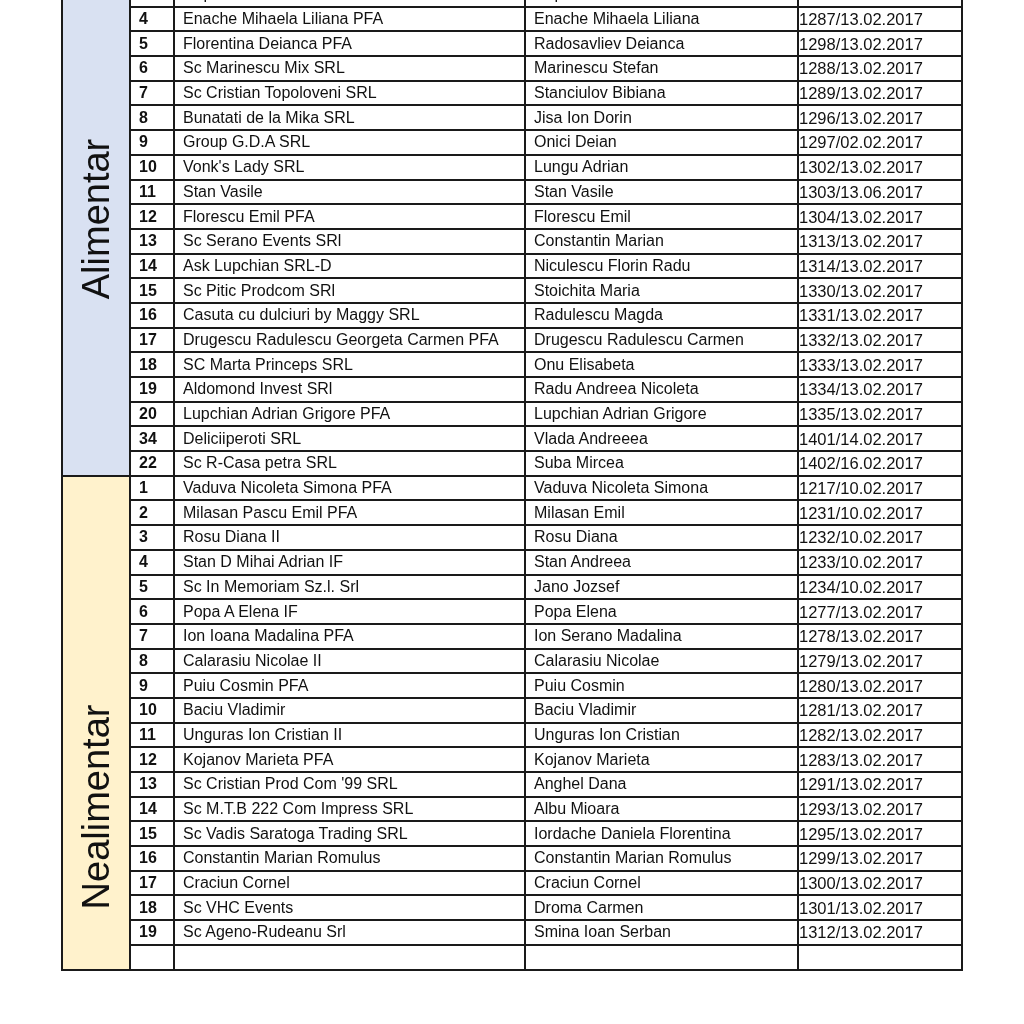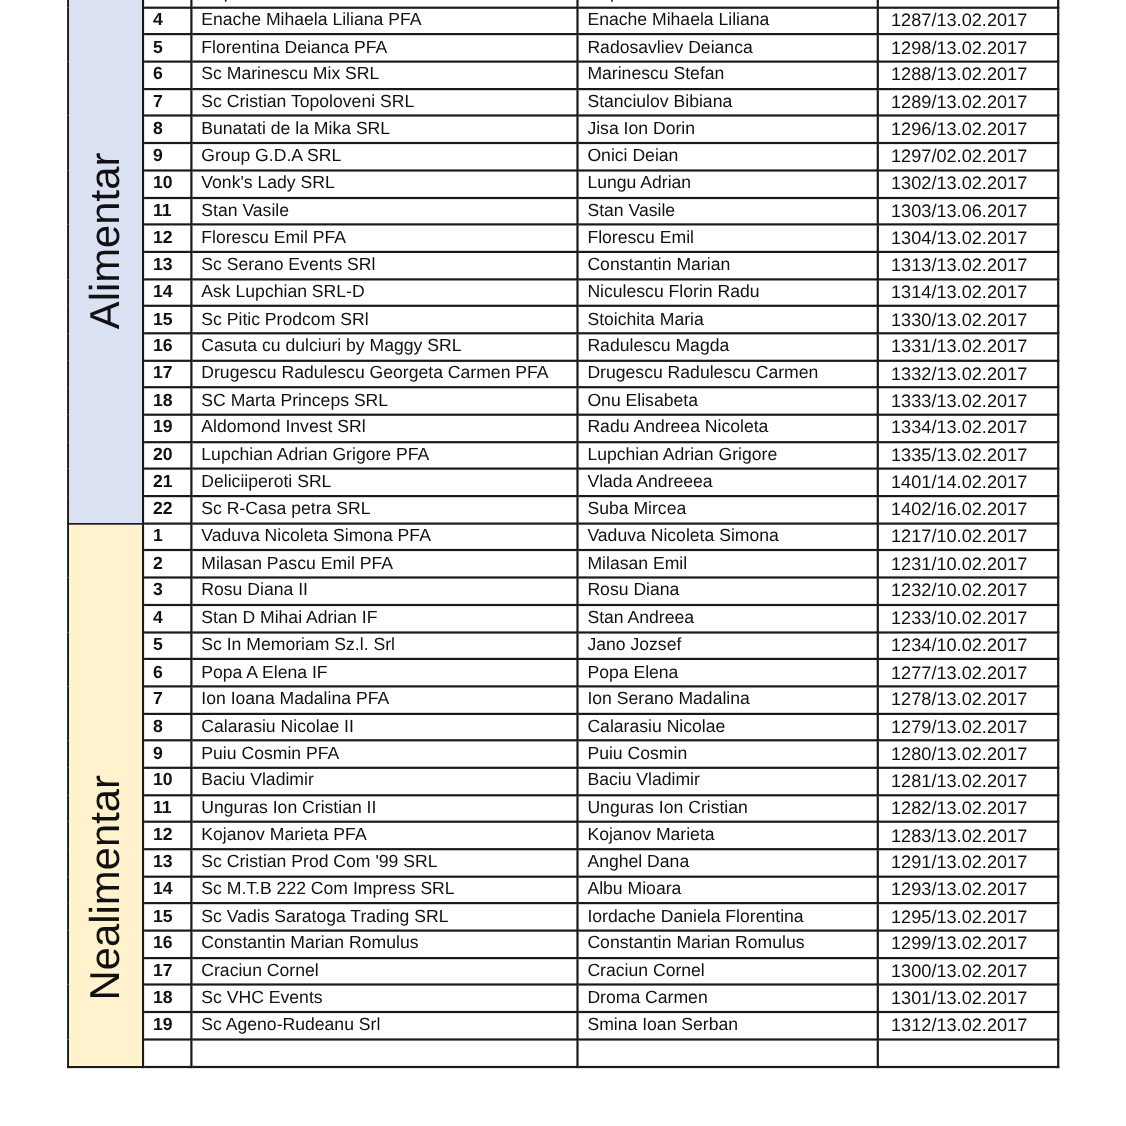--- a/index.html
+++ b/index.html
@@ -38,21 +38,21 @@
     font-size: 16px;
     line-height: 22px;
     white-space: nowrap;
     overflow: hidden;
   }
   td.num {
     font-weight: bold;
     padding-left: 8px;
   }
   td.reg {
-    padding-left: 11px;
+    padding-left: 0;
     font-size: 16.5px;
   }
   td.cat {
     padding: 0;
     position: relative;
     vertical-align: middle;
   }
   td.cat.alimentar { background: #d9e1f2; }
   td.cat.nealimentar { background: #fff2cc; }
   .cat-label {
@@ -190,21 +190,21 @@
           <td class="rep">Radu Andreea Nicoleta</td>
           <td class="reg">1334/13.02.2017</td>
         </tr>
         <tr>
           <td class="num">20</td>
           <td class="co">Lupchian Adrian Grigore PFA</td>
           <td class="rep">Lupchian Adrian Grigore</td>
           <td class="reg">1335/13.02.2017</td>
         </tr>
         <tr>
-          <td class="num">21</td>
+          <td class="num">34</td>
           <td class="co">Deliciiperoti SRL</td>
           <td class="rep">Vlada Andreeea</td>
           <td class="reg">1401/14.02.2017</td>
         </tr>
         <tr>
           <td class="num">22</td>
           <td class="co">Sc R-Casa petra SRL</td>
           <td class="rep">Suba Mircea</td>
           <td class="reg">1402/16.02.2017</td>
         </tr>

